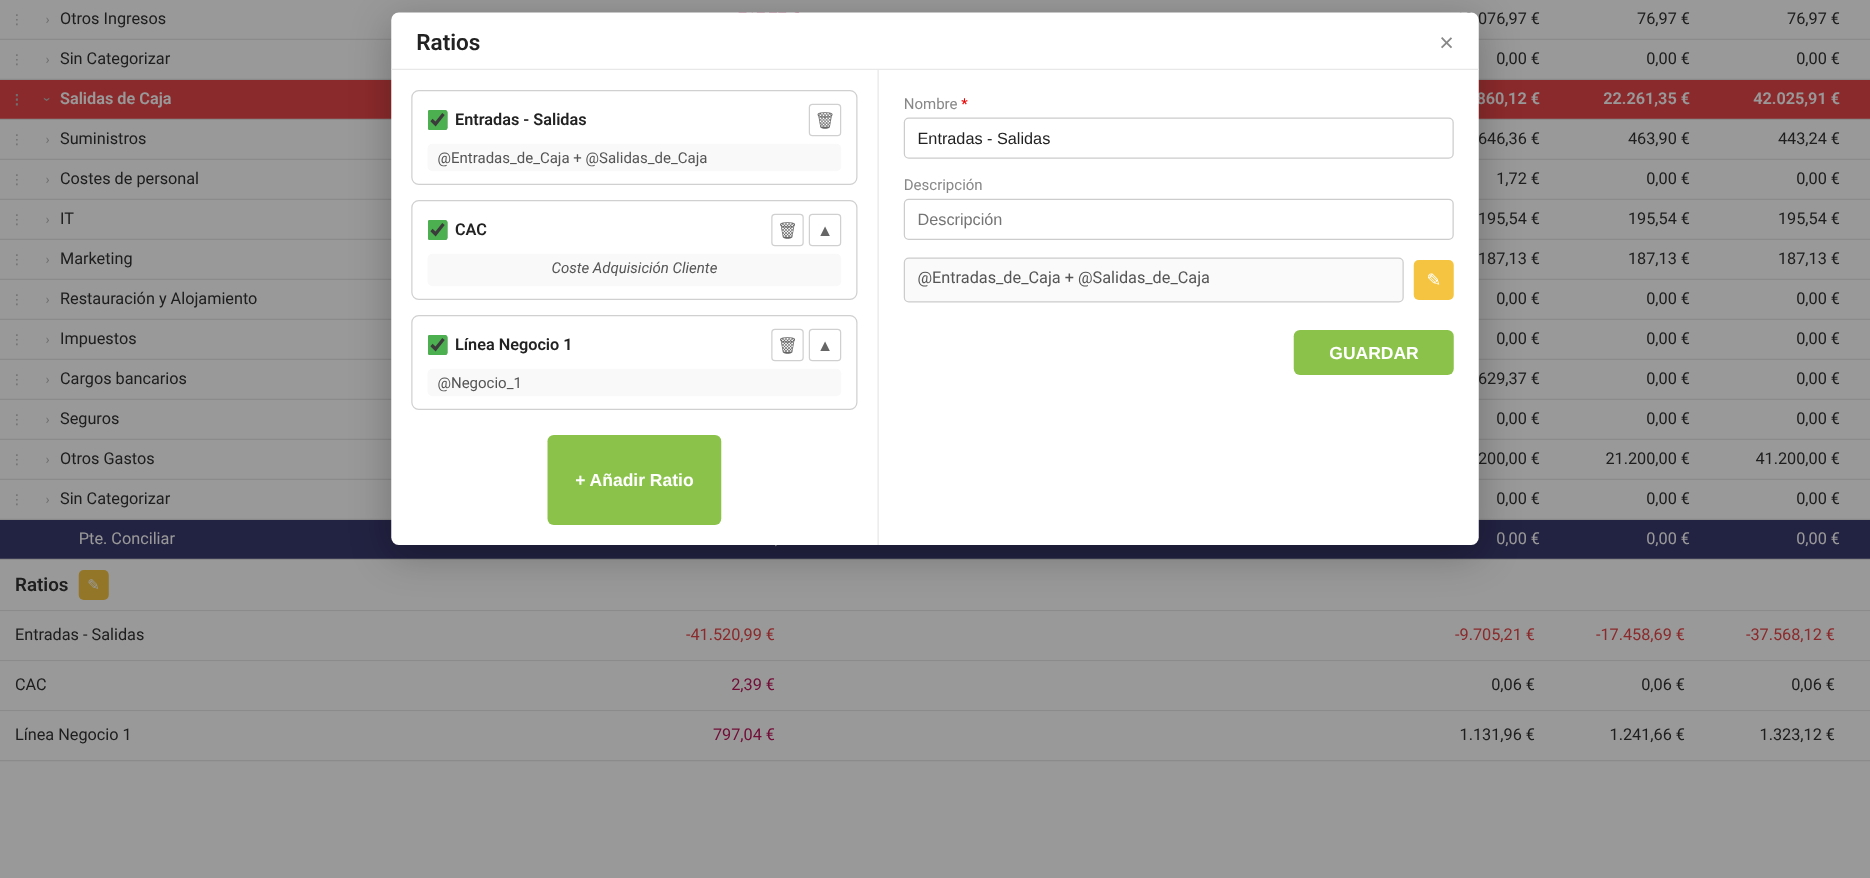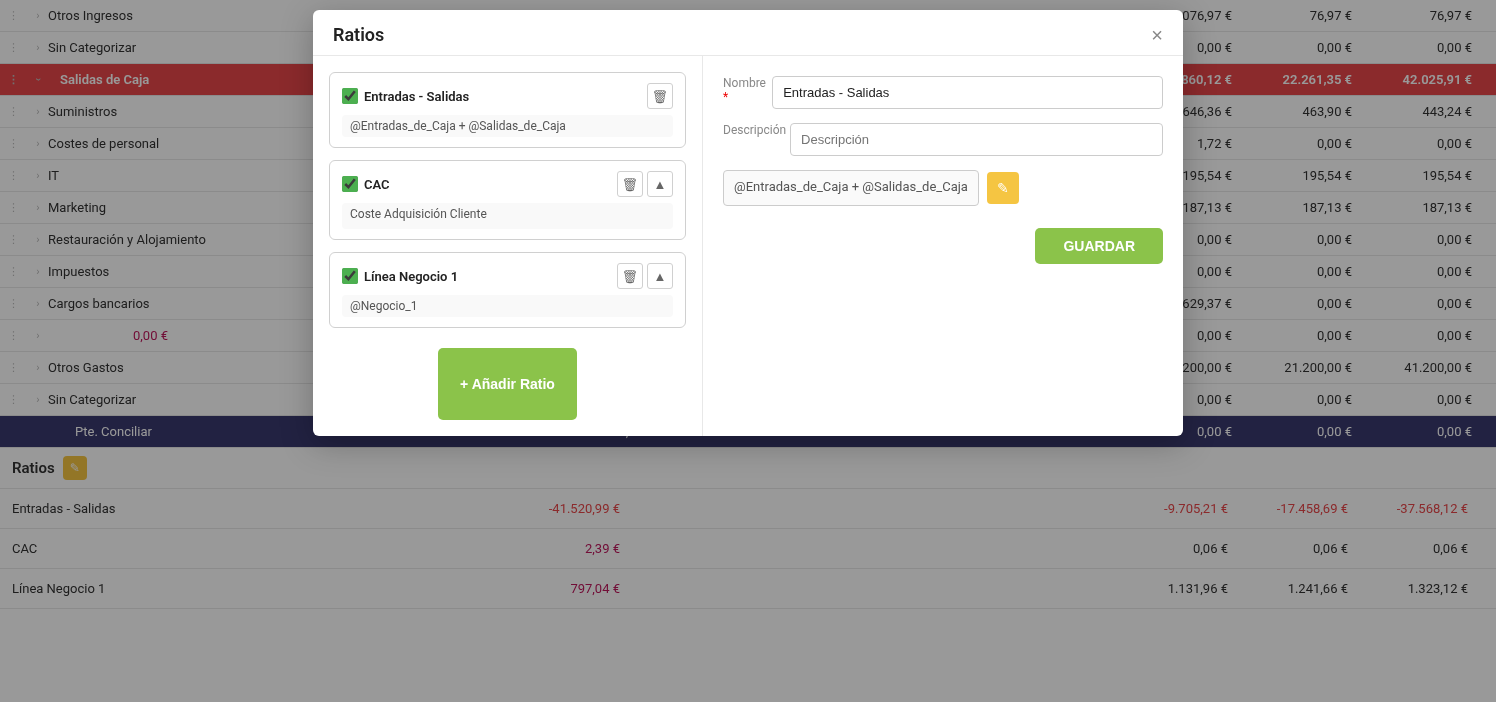--- a/index.html
+++ b/index.html
@@ -35,21 +35,21 @@
 
     .table-row.pte-conciliar {
       background: #3a3a6e;
       color: #fff;
       padding-left: 23px;
     }
 
     .row-handle { width: 20px; color: #bbb; font-size: 11px; }
     .row-chevron { width: 20px; color: #bbb; font-size: 11px; text-align: center; }
     .row-label { flex: 1; color: #333; }
-    .row-label.white { color: #fff; margin-left: 12px; }
+    .row-label.white { color: #fff; }
     .row-amount { width: 120px; text-align: right; color: #be185d; }
     .row-amount.white { color: #fff; }
     .row-amount.red { color: #e8474a; text-align: right; }
     .row-spacer { flex: 1; }
     .col-val { width: 120px; text-align: right; color: #333; }
     .col-val.white { color: #fff; }
     .col-val.red { color: #e8474a; }
 
     .ratios-header {
       display: flex;
@@ -230,21 +230,21 @@
     .modal-right {
       flex: 1;
       padding: 20px;
       display: flex;
       flex-direction: column;
       gap: 14px;
     }
 
     .form-group {
       display: flex;
-      flex-direction: row;
+      flex-direction: column;
       gap: 4px;
     }
 
     .form-label {
       font-size: 12px;
       color: #888;
     }
 
     .form-label .required {
       color: #e00;
@@ -424,20 +424,21 @@
     <span class="row-spacer"></span>
     <span class="col-val">1.629,37 €</span>
     <span class="col-val">0,00 €</span>
     <span class="col-val">0,00 €</span>
     <span style="width:16px"></span>
   </div>
 
   <div class="table-row">
     <span class="row-handle">⋮</span>
     <span class="row-chevron">›</span>
+    <span class="row-label">Seguros</span>
     <span class="row-amount">0,00 €</span>
     <span class="row-spacer"></span>
     <span class="col-val">0,00 €</span>
     <span class="col-val">0,00 €</span>
     <span class="col-val">0,00 €</span>
     <span style="width:16px"></span>
   </div>
 
   <div class="table-row">
     <span class="row-handle">⋮</span>
@@ -544,21 +545,21 @@
               <div class="ratio-card-actions">
                 <button class="action-btn">
                   <span>🗑</span>
                 </button>
                 <button class="action-btn">
                   <span>▲</span>
                 </button>
               </div>
             </div>
             <div class="ratio-card-formula">
-              <div style="margin-bottom:4px; ">Coste Adquisición Cliente</div>
+              <div style="margin-bottom:4px; font-style:italic;text-align:center;">Coste Adquisición Cliente</div>
             </div>
           </div>
 
           <div class="ratio-card">
             <div class="ratio-card-header">
               <div class="ratio-card-name">
                 <input type="checkbox" class="checkbox" checked="" style="">
                 <span>Línea Negocio 1</span>
               </div>
               <div class="ratio-card-actions">

